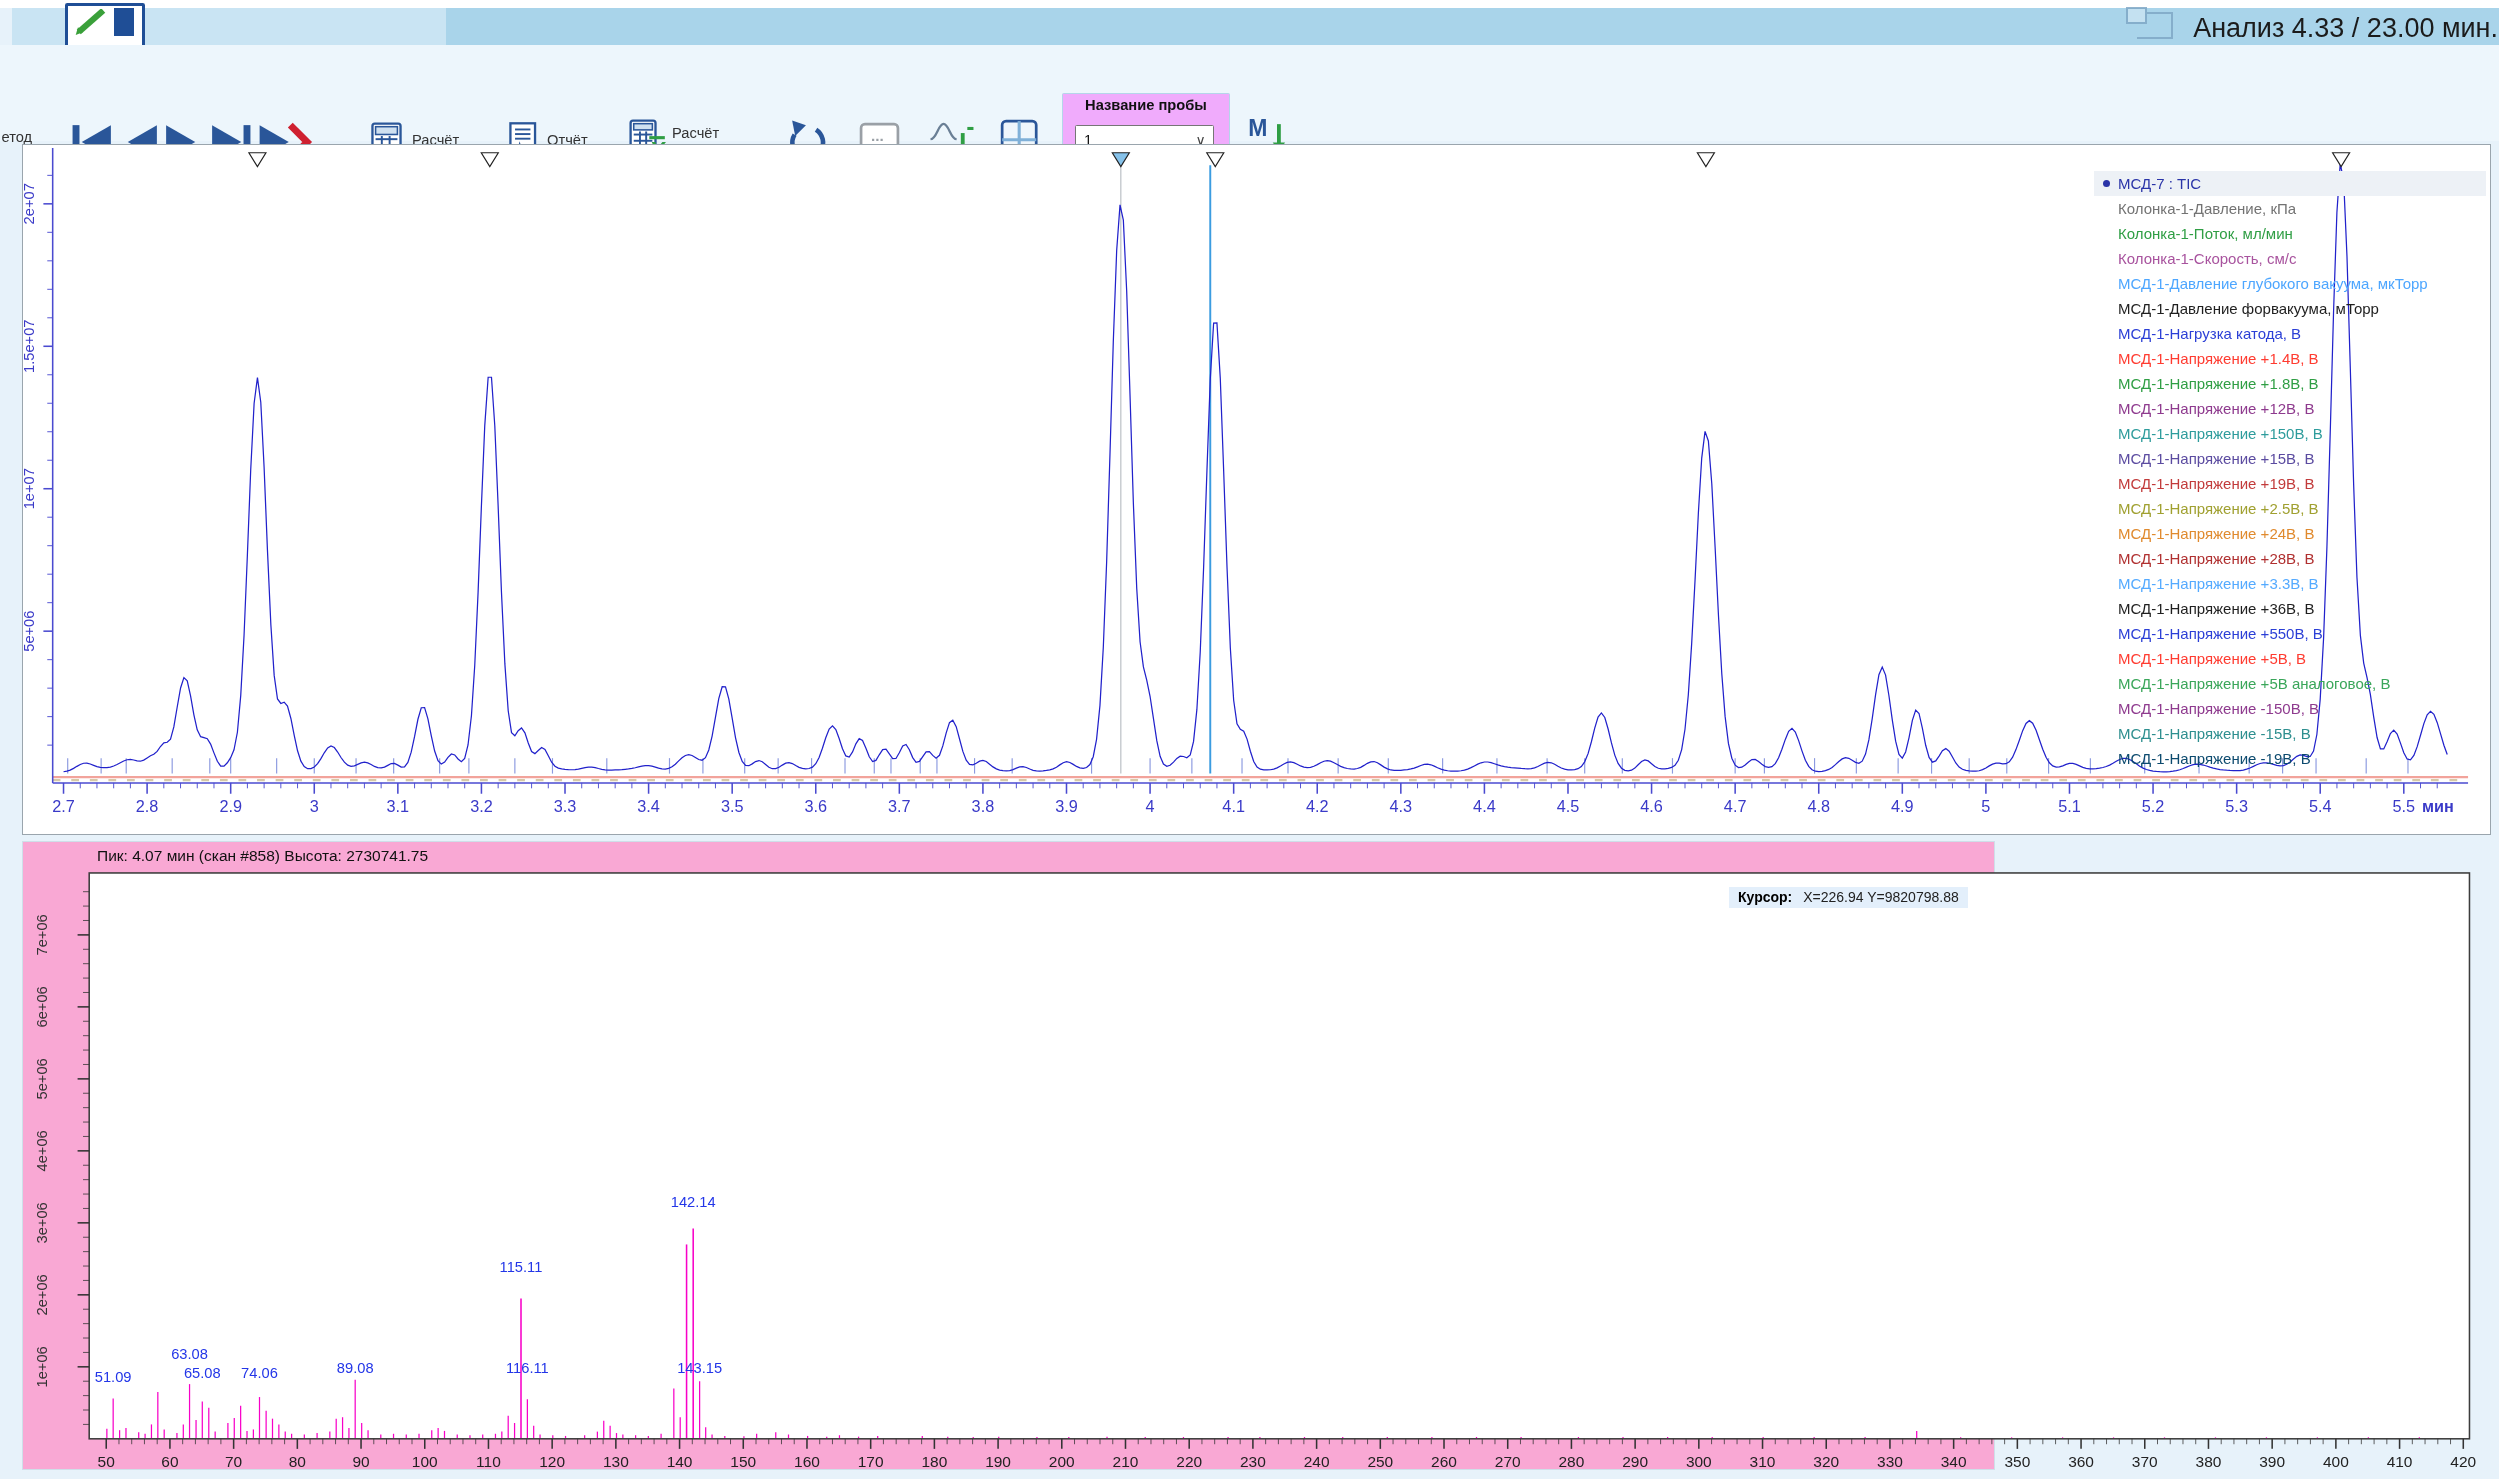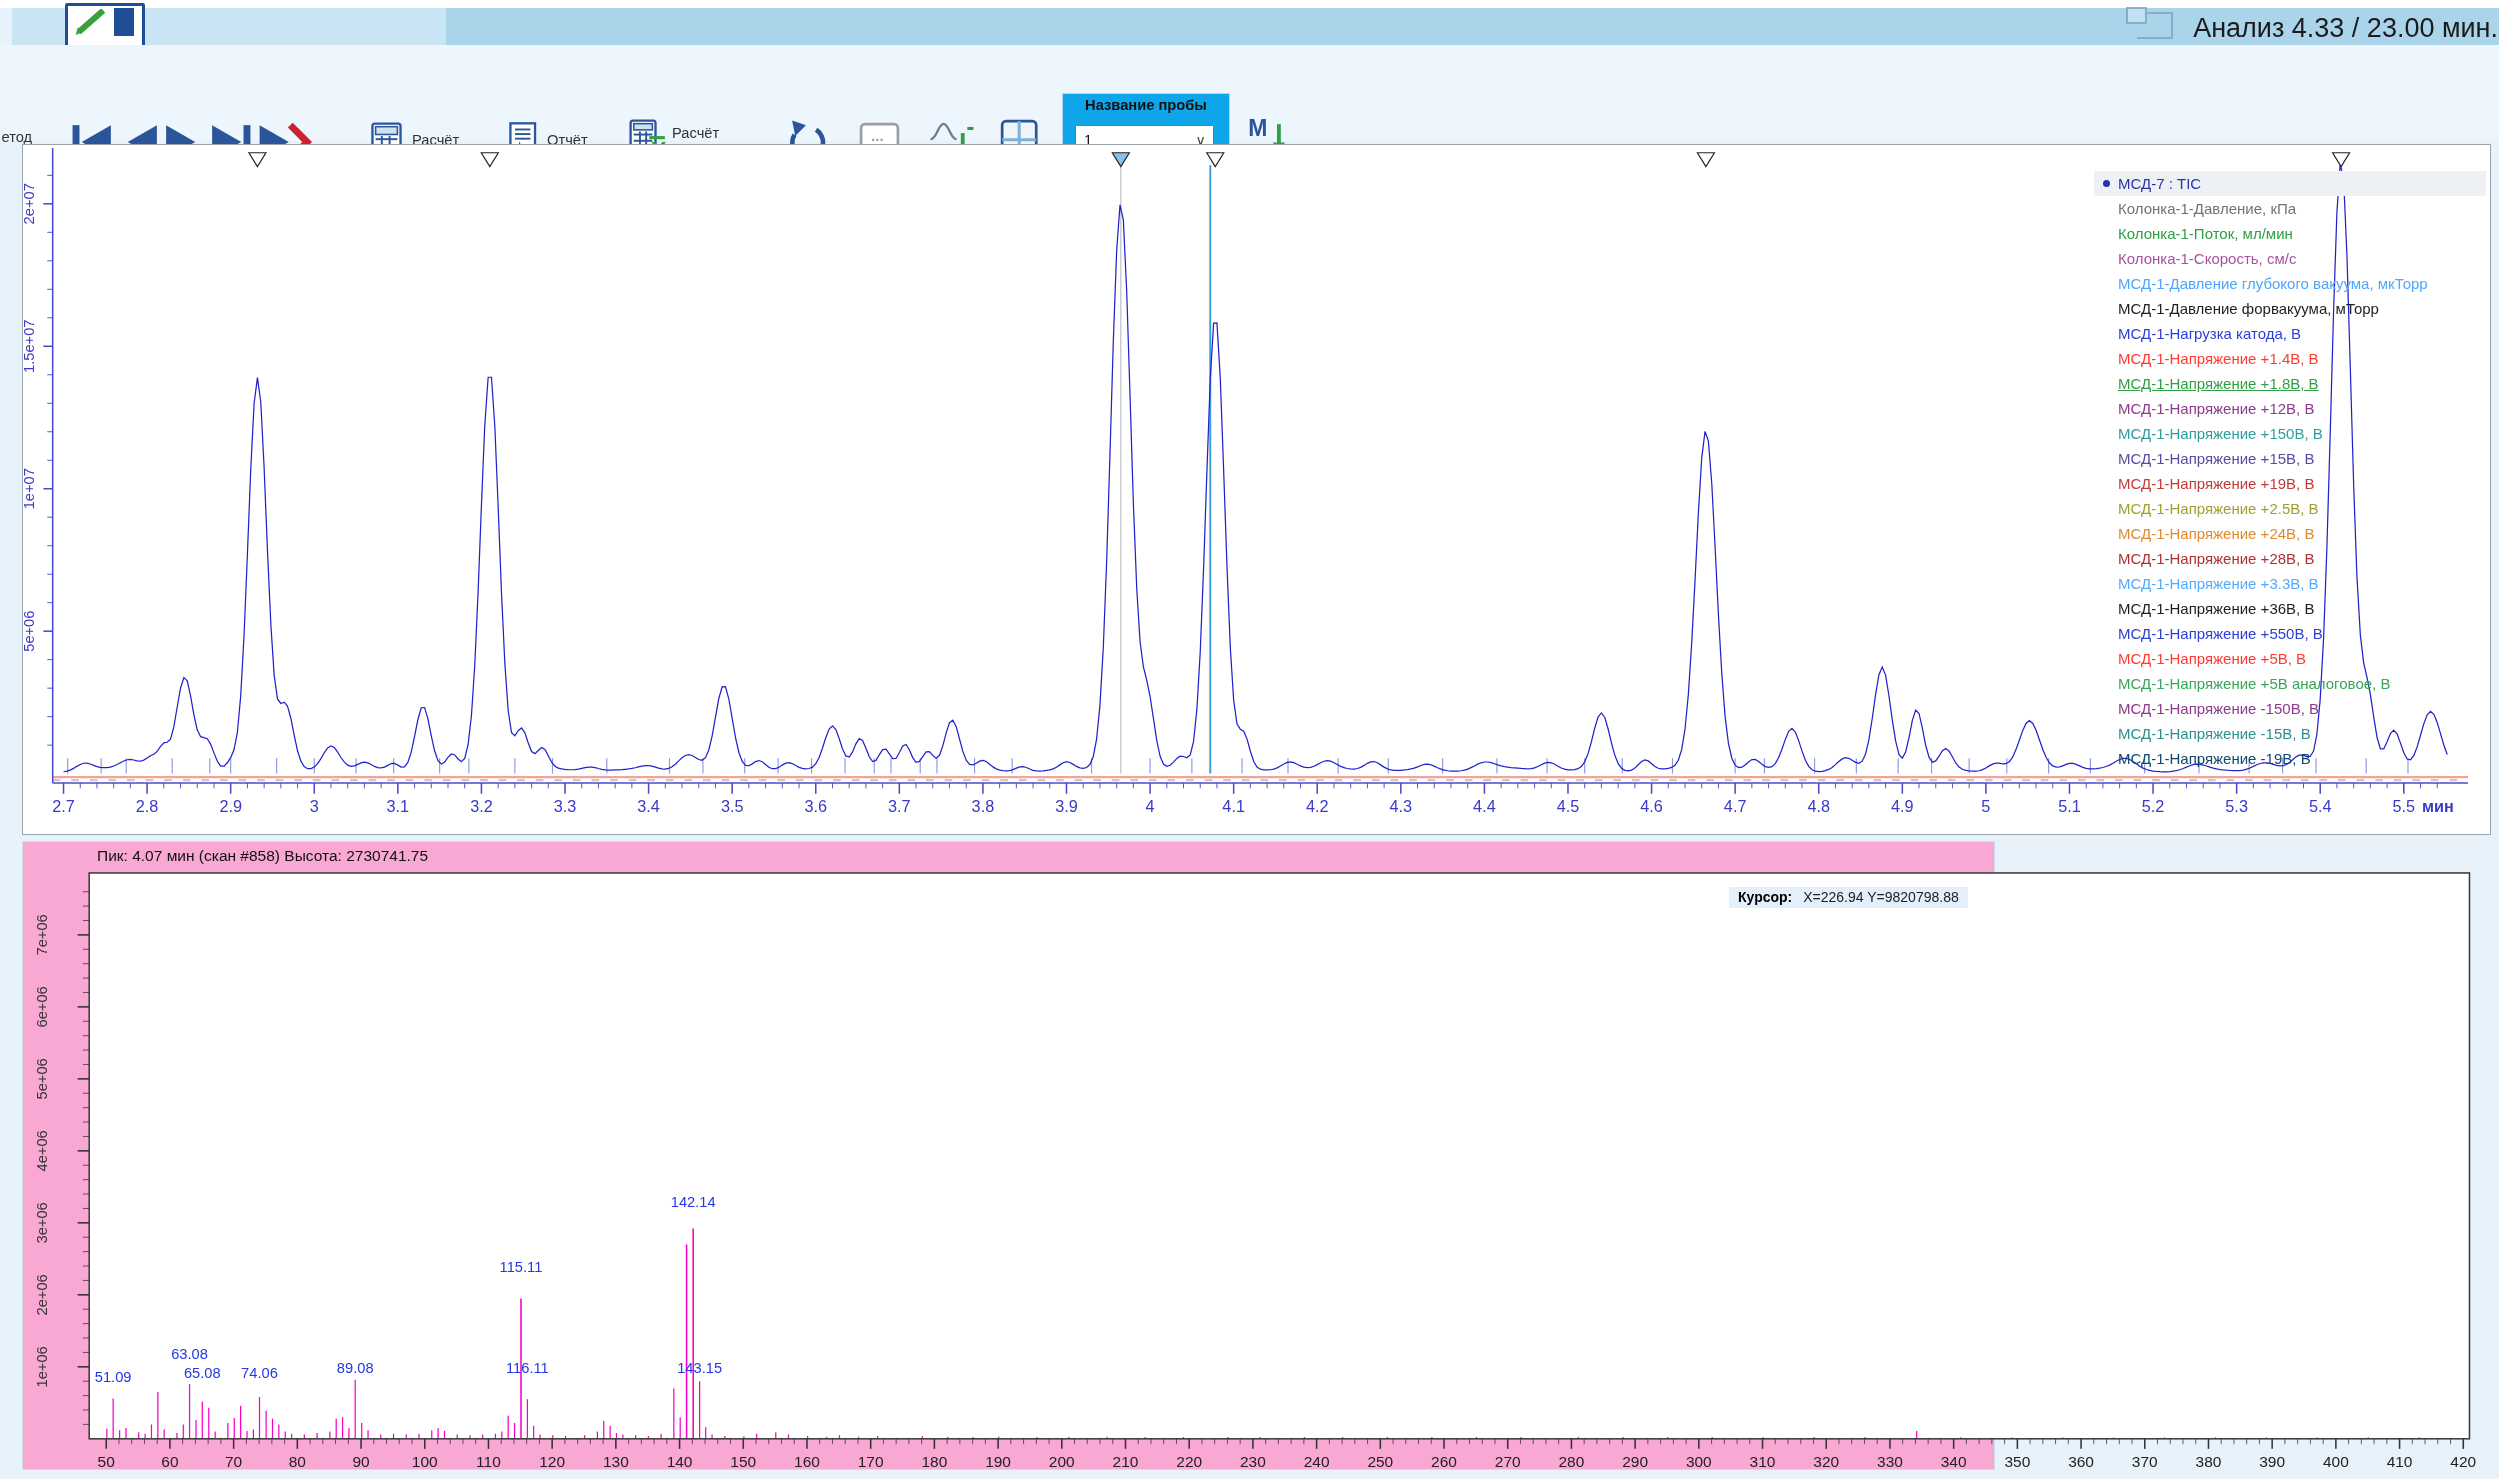--- a/index.html
+++ b/index.html
@@ -17,21 +17,21 @@
   .edit-icon .blk{position:absolute;right:7.7px;top:1.5px;width:20px;height:28px;background:#1f4e96;}
   .title-right{position:absolute;right:14px;top:0;height:37px;display:flex;align-items:flex-end;gap:20px;}
   .win-icon{width:34px;height:23px;margin-bottom:6.2px;border:2.3px solid #7fa8c6;border-left:none;position:relative;opacity:.85;}
   .win-icon:before{content:"";position:absolute;left:-11px;top:-6.2px;width:17px;height:12.4px;border:2.3px solid #7fa8c6;background:#c9e4f3;}
   .title-text{font-size:27px;color:#1b1b1b;line-height:34px;white-space:nowrap;}
 
   .toolbar{position:absolute;left:0;top:45px;width:2500px;height:96px;background:#edf6fc;}
   .tb-label{position:absolute;font-size:14.7px;color:#333;}
   .partial-label{position:absolute;left:1.5px;top:84px;font-size:14.7px;color:#333;}
   .tb-two-line{position:absolute;font-size:14.7px;color:#333;line-height:18px;}
-  .group-box{position:absolute;left:1062px;top:48px;width:166px;height:84px;border:0.8px solid #b5d5ea;background:#0ea5e9;border-radius:1.5px;}
+  .group-box{position:absolute;left:1062px;top:48px;width:166px;height:84px;border:0.8px solid #b5d5ea;background:#f0abfc;border-radius:1.5px;}
   .group-label{font-size:14.7px;font-weight:700;color:#111;text-align:center;margin-top:3.1px;}
   .combo{position:absolute;left:12.4px;top:31px;width:139px;height:29px;background:#fff;border:0.8px solid #767676;border-radius:1.5px;display:flex;align-items:center;justify-content:space-between;padding:0 7.7px;box-sizing:border-box;}
   .combo .val{font-size:14.7px;color:#111;}
   .combo .chev{font-size:14px;color:#444;}
 
   .chrom-panel{position:absolute;left:22px;top:144px;width:2469px;height:691px;background:#ffffff;border:0.8px solid #9aa5ad;box-sizing:border-box;}
   .legend{position:absolute;left:2071px;top:26px;width:392px;}
   .legend-item{height:25px;display:flex;align-items:center;font-size:15px;white-space:nowrap;padding-left:9.3px;}
   .legend-item.selected{background:#edf1f6;}
   .legend-item .dot{width:7px;height:7px;border-radius:50%;background:#2a34a8;margin-right:7.7px;flex:0 0 auto;}
@@ -471,21 +471,21 @@
       <div class="legend-item">
         <span class="nodot"></span>
         <span style="color: rgb(43, 63, 214);">МСД-1-Нагрузка катода, В</span>
       </div>
       <div class="legend-item">
         <span class="nodot"></span>
         <span style="color: rgb(255, 59, 48);">МСД-1-Напряжение +1.4В, В</span>
       </div>
       <div class="legend-item">
         <span class="nodot"></span>
-        <span style="color: rgb(47, 158, 68); text-decoration: underline;">МСД-1-Напряжение +1.8В, В</span>
+        <span style="color: rgb(47, 158, 68);">МСД-1-Напряжение +1.8В, В</span>
       </div>
       <div class="legend-item">
         <span class="nodot"></span>
         <span style="color: rgb(142, 58, 142);">МСД-1-Напряжение +12В, В</span>
       </div>
       <div class="legend-item">
         <span class="nodot"></span>
         <span style="color: rgb(46, 156, 156);">МСД-1-Напряжение +150В, В</span>
       </div>
       <div class="legend-item">

